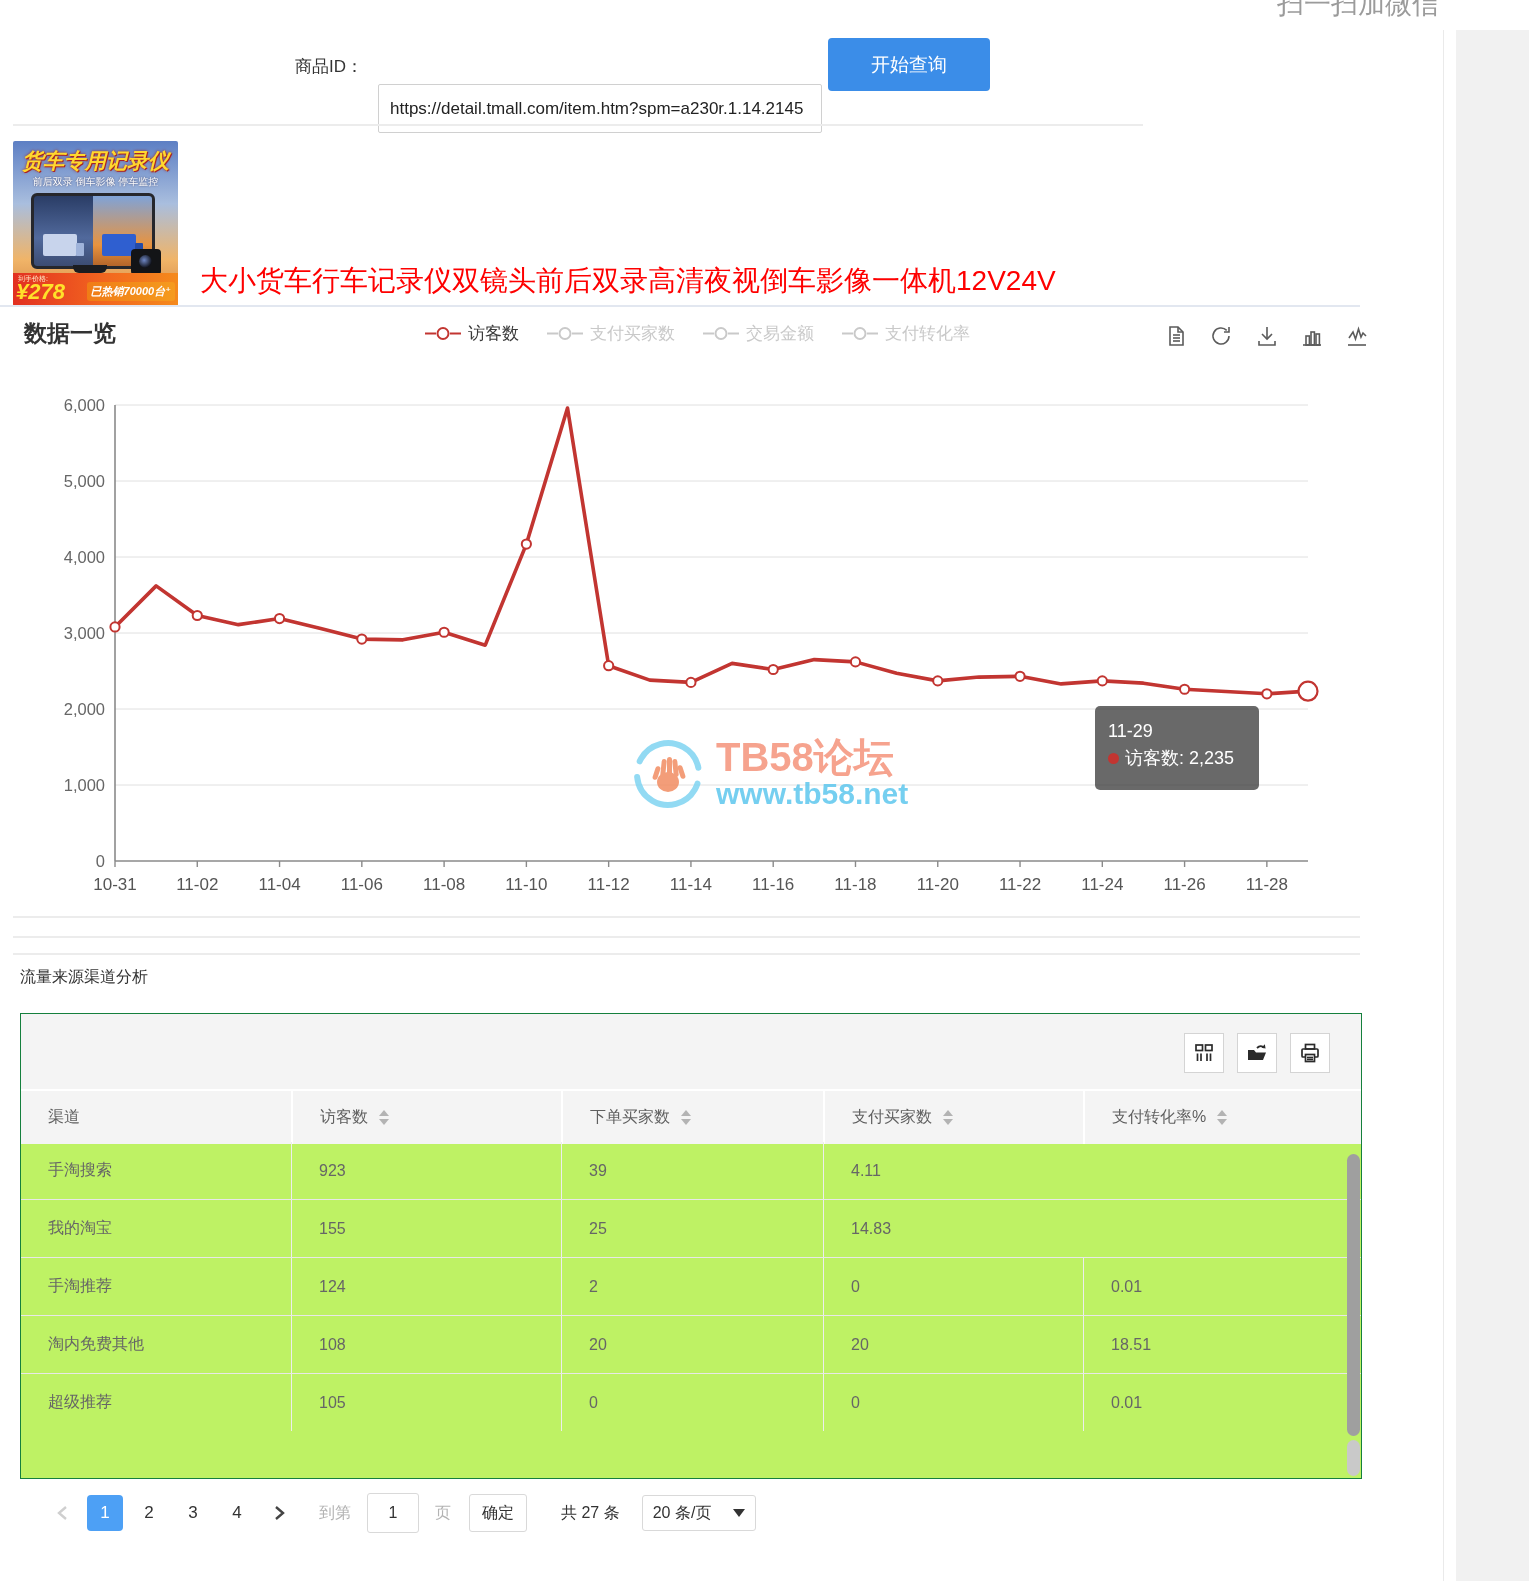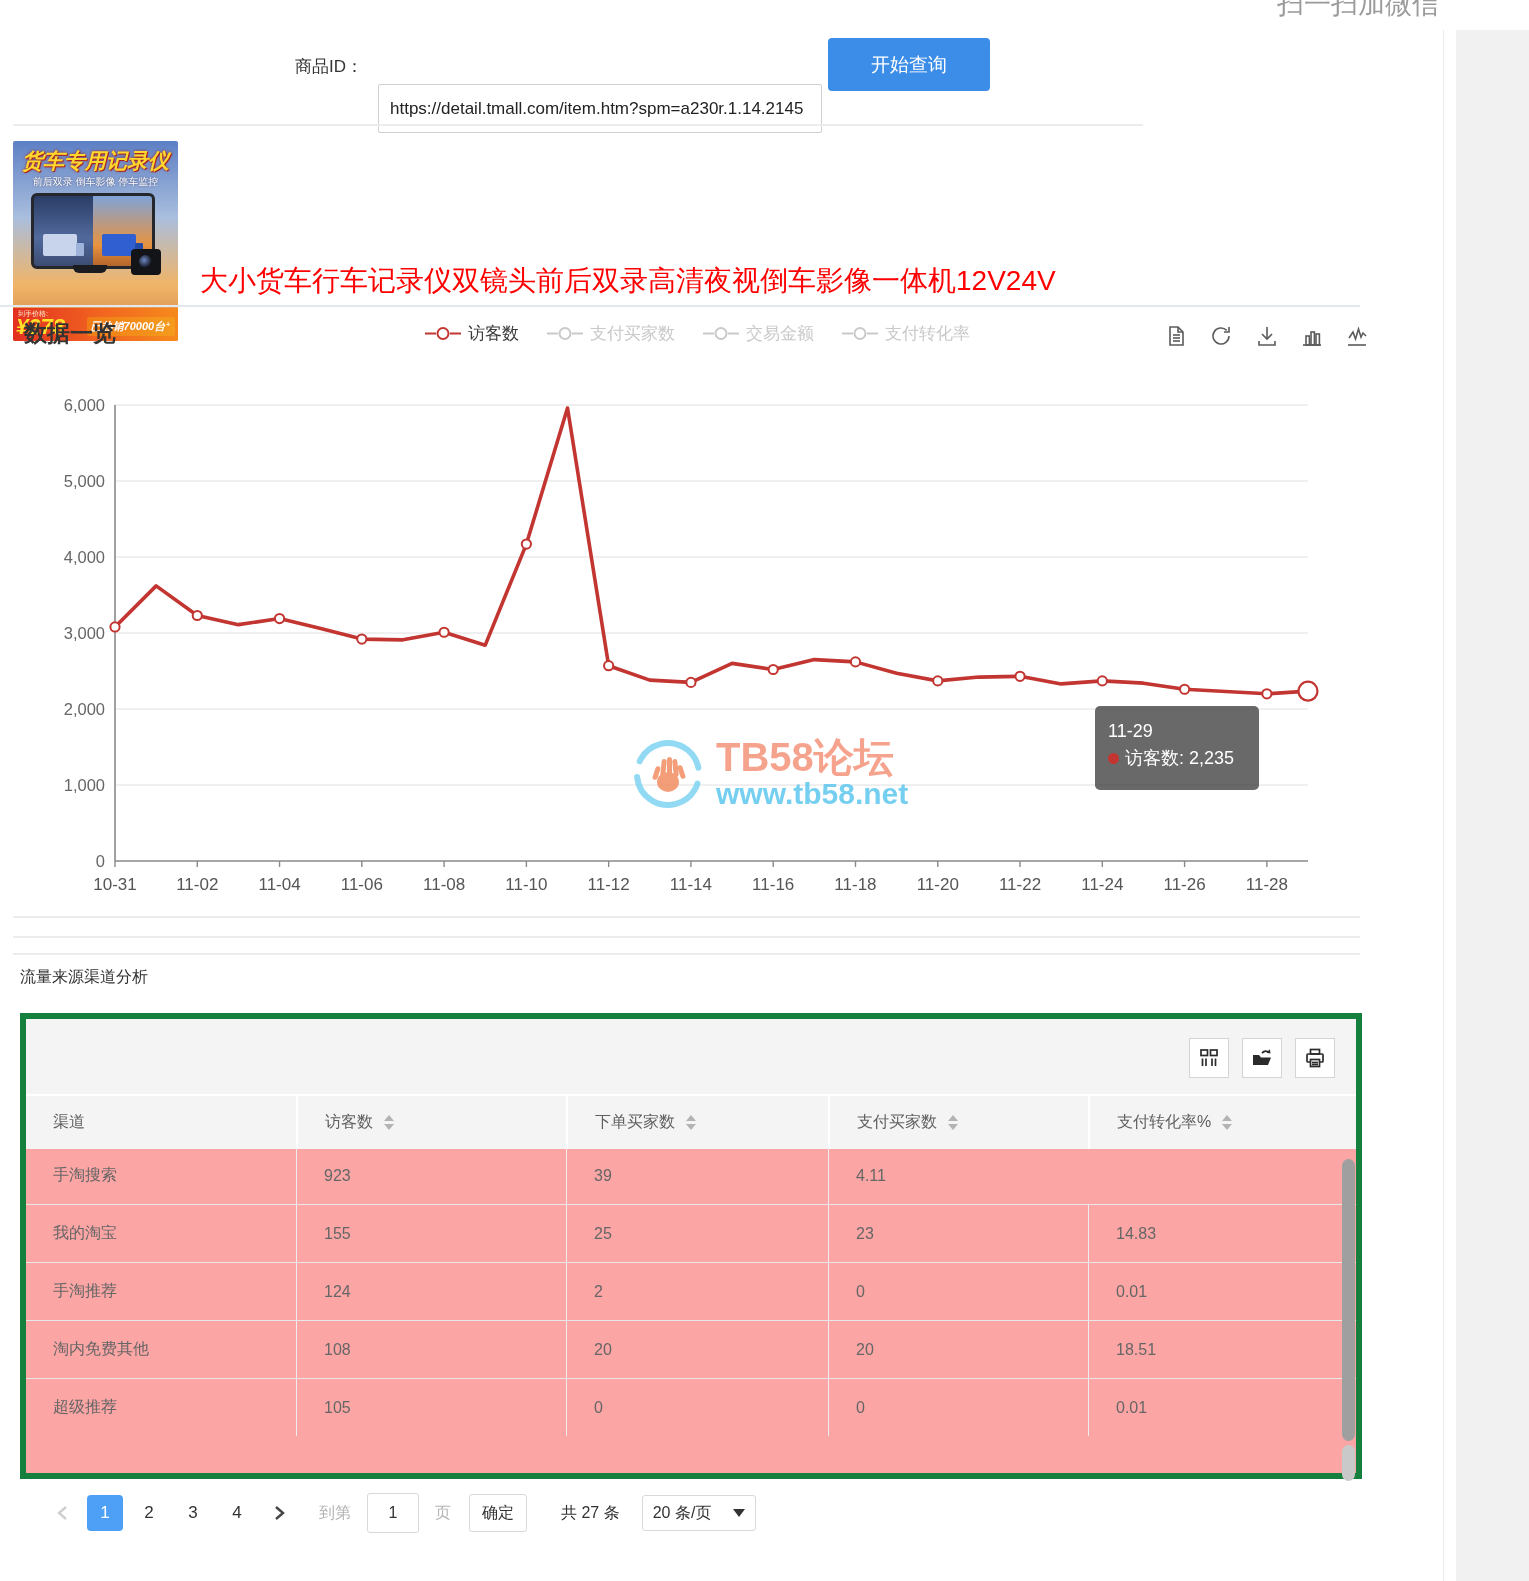--- a/index.html
+++ b/index.html
@@ -11,21 +11,21 @@
   .edge-line{left:1443px;top:30px;bottom:0;width:1px;background:#eaeaea;}
   .wechat-note{left:1277px;top:-14px;font-size:27px;color:#9b9b9b;white-space:nowrap;}
   
   .pid-label{left:295px;top:55px;font-size:17px;color:#333;}
   .pid-input{left:378px;top:40px;width:420px;height:47px;border:1px solid #d0d0d0;border-radius:2px;
              font-size:17px;padding:0 11px;color:#222;outline:none;font-family:inherit;margin-top:44px;}
   .query-btn{left:828px;top:38px;width:162px;height:53px;background:#3b8de8;color:#fff;border:none;
              border-radius:4px;font-size:19px;cursor:pointer;font-family:inherit;}
   .divider1{left:13px;top:124px;width:1130px;height:2px;background:#ececec;}
   
-  .thumb{left:13px;top:141px;width:165px;height:200px;overflow:hidden;border-radius:2px;
+  .thumb{left:13px;top:141px;width:165px;height:165px;overflow:hidden;border-radius:2px;
          background:linear-gradient(180deg,#5d7fc4 0%,#a9bede 38%,#f0b468 72%,#cf7f3e 100%);}
   .thumb .t1{position:absolute;top:6px;left:0;right:0;text-align:center;font-size:21px;font-weight:bold;
              font-style:italic;color:#ffd82e;text-shadow:1px 1px 0 #a22,0 0 3px #922;white-space:nowrap;}
   .thumb .t2{position:absolute;top:34px;left:0;right:0;text-align:center;font-size:10px;color:#fff;
              text-shadow:0 0 2px #446;white-space:nowrap;}
   .monitor{position:absolute;left:18px;top:52px;width:118px;height:70px;background:#15161a;
            border-radius:6px;border:3px solid #26272c;display:flex;overflow:hidden;}
   .mon-l{width:50%;background:linear-gradient(180deg,#2a3d66 0%,#51699c 60%,#3c4c72 100%);position:relative;}
   .mon-r{width:50%;background:linear-gradient(180deg,#7fa3d8 0%,#e8933f 70%,#b4652a 100%);position:relative;}
   .truck{position:absolute;bottom:10px;left:9px;width:34px;height:22px;background:#c8d4ec;border-radius:2px;}
@@ -60,21 +60,21 @@
            border-radius:5px;color:#fff;padding:12px 13px;font-size:18px;line-height:1.5;}
   .tooltip .dot{display:inline-block;width:11px;height:11px;border-radius:50%;background:#c23531;margin-right:6px;}
   .watermark{position:absolute;left:612px;top:352px;display:flex;align-items:center;opacity:.85;pointer-events:none;}
   .wm-text{margin-left:12px;}
   .wm-title{font-size:40px;font-weight:bold;color:#f5937b;line-height:1.0;}
   .wm-url{font-size:30px;font-weight:bold;color:#5ec7ee;line-height:1.1;}
   
   .sep{left:13px;width:1347px;height:2px;background:#ececec;}
   
   .traffic-title{left:20px;top:967px;font-size:16px;color:#333;}
-  .table-card{left:20px;top:1013px;width:1342px;height:466px;border:6px solid #15803d;background:#fca5a5;box-sizing:border-box;}
+  .table-card{left:20px;top:1013px;width:1342px;height:466px;border:1px solid #15803d;background:#bef264;box-sizing:border-box;}
   .table-toolbar{position:absolute;left:0;top:0;width:100%;height:75px;background:#f4f4f4;}
   .tool-btn{position:absolute;top:19px;width:38px;height:38px;background:#fff;border:1px solid #d4d4d4;
             display:flex;align-items:center;justify-content:center;cursor:pointer;}
   .thead{position:absolute;left:0;top:75px;width:100%;height:53px;background:#f4f4f4;display:grid;
          grid-template-columns:270px 270px 262px 260px 1fr;border-top:2px solid #fff;}
   .th{display:flex;align-items:center;padding-left:27px;font-size:16px;color:#5f5f5f;border-left:2px solid #fff;}
   .th:first-child{border-left:none;}
   .sort{display:inline-flex;flex-direction:column;margin-left:11px;gap:3px;}
   .sort .up{width:0;height:0;border-left:5px solid transparent;border-right:5px solid transparent;border-bottom:6px solid #b3b3b3;}
   .sort .dn{width:0;height:0;border-left:5px solid transparent;border-right:5px solid transparent;border-top:6px solid #b3b3b3;}
@@ -362,21 +362,20 @@
       <div class="tr">
         <div class="td">手淘搜索</div>
         <div class="td">923</div>
         <div class="td">39</div>
         <div class="td">4.11</div>
       </div>
       <div class="tr">
         <div class="td">我的淘宝</div>
         <div class="td">155</div>
         <div class="td">25</div>
-        <div class="td">23</div>
         <div class="td">14.83</div>
       </div>
       <div class="tr">
         <div class="td">手淘推荐</div>
         <div class="td">124</div>
         <div class="td">2</div>
         <div class="td">0</div>
         <div class="td">0.01</div>
       </div>
       <div class="tr">

